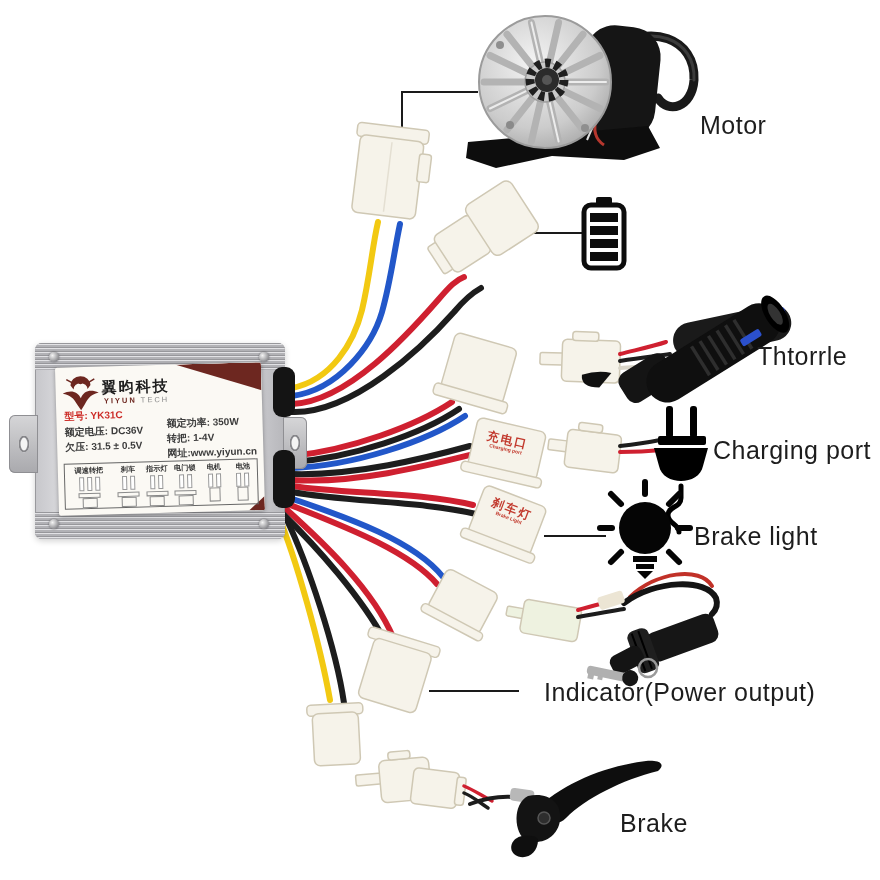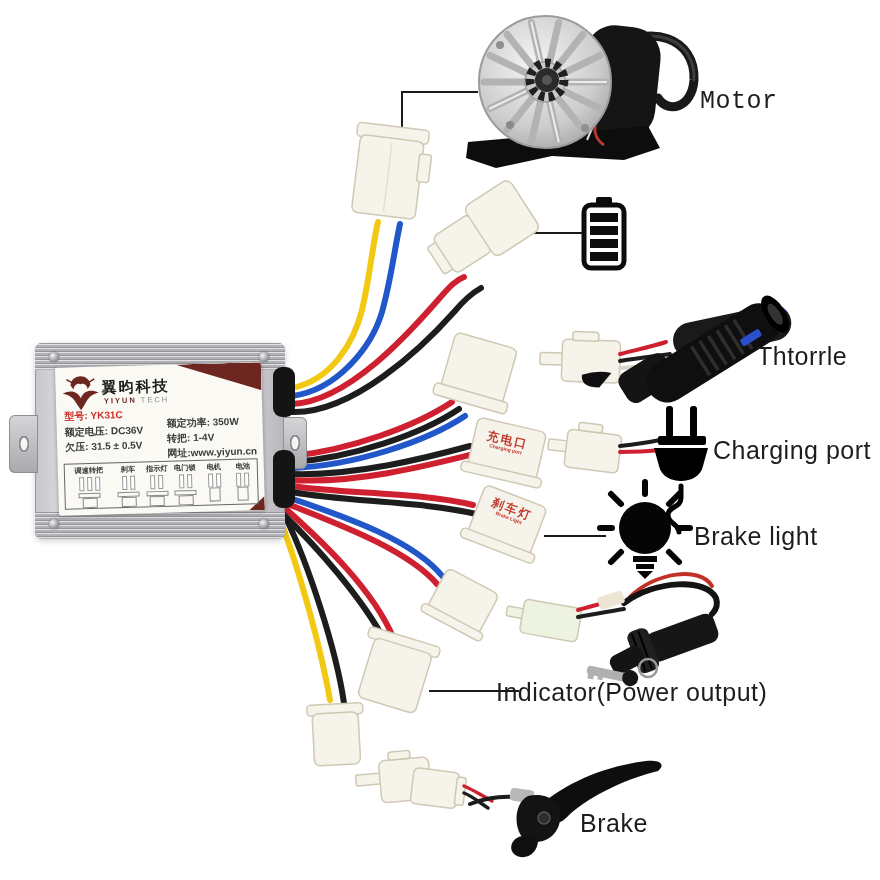--- a/index.html
+++ b/index.html
@@ -392,20 +392,20 @@
 
   <div class="tag" style="left:478px;top:434px;width:58px;transform:rotate(13deg);">
     <div class="tag-cn">充电口</div>
     <div class="tag-en">Charging port</div>
   </div>
   <div class="tag" style="left:484px;top:503px;width:54px;transform:rotate(21deg);">
     <div class="tag-cn">刹车灯</div>
     <div class="tag-en">Brake Light</div>
   </div>
 
-  <div class="dlabel" style="left:700px;top:87px;font-family:Liberation Mono, monospace;">Motor</div>
+  <div class="dlabel" style="left:700px;top:111px;">Motor</div>
   <div class="dlabel" style="left:757px;top:342px;">Thtorrle</div>
   <div class="dlabel" style="left:713px;top:436px;">Charging port</div>
   <div class="dlabel" style="left:694px;top:522px;">Brake light</div>
-  <div class="dlabel" style="left:496px;top:678px;">Indicator(Power output)</div>
-  <div class="dlabel" style="left:580px;top:809px;">Brake</div>
+  <div class="dlabel" style="left:544px;top:678px;">Indicator(Power output)</div>
+  <div class="dlabel" style="left:620px;top:809px;">Brake</div>
 
 </div>
 
 </body></html>

